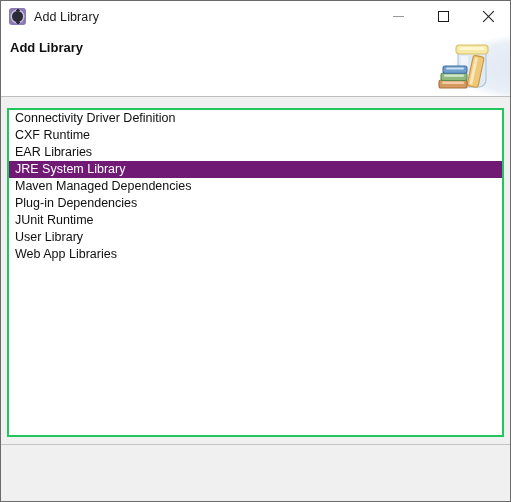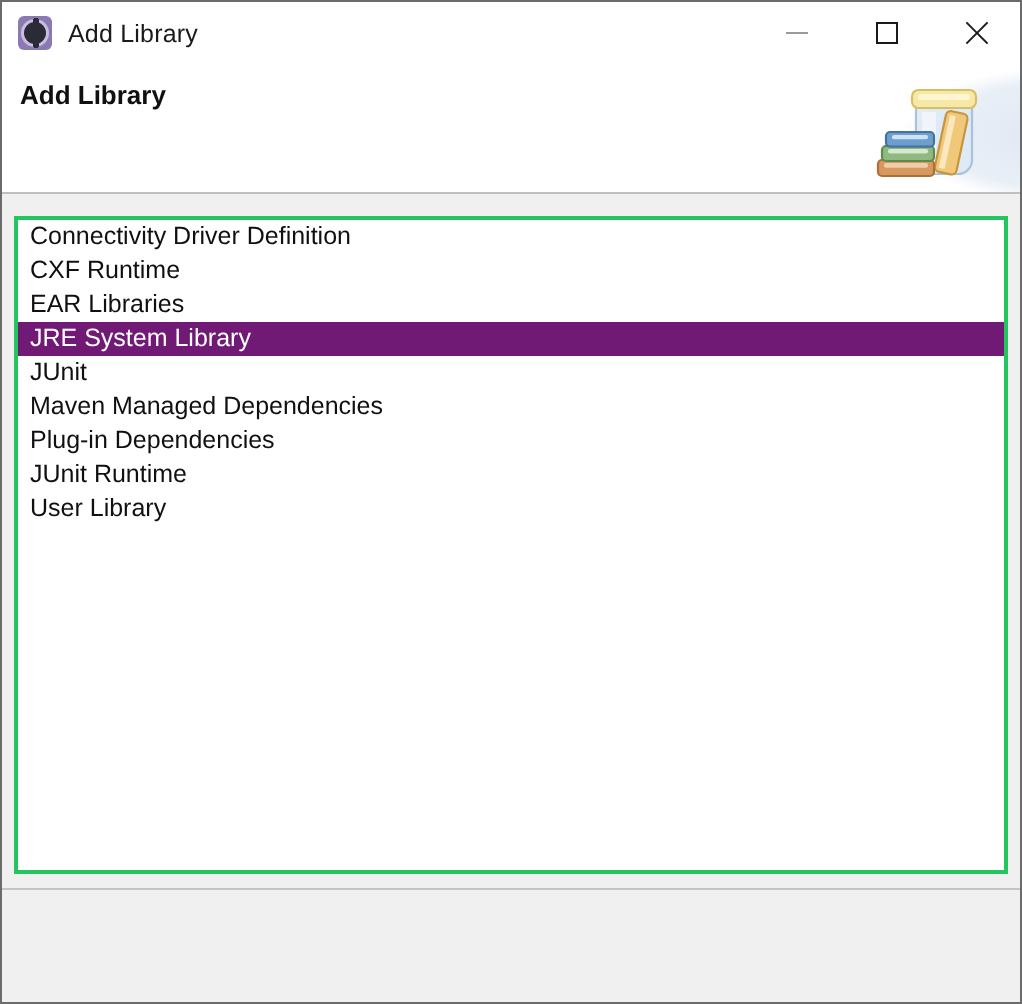--- a/index.html
+++ b/index.html
@@ -216,25 +216,25 @@
     </svg>
 
     <div id="header-title">Add Library</div>
   </div>
 
   <div id="listbox">
       <div class="list-item">Connectivity Driver Definition</div>
       <div class="list-item">CXF Runtime</div>
       <div class="list-item">EAR Libraries</div>
       <div class="list-item selected">JRE System Library</div>
-      <div class="list-item">JUnit</div>
       <div class="list-item">Maven Managed Dependencies</div>
       <div class="list-item">Plug-in Dependencies</div>
       <div class="list-item">JUnit Runtime</div>
       <div class="list-item">User Library</div>
+      <div class="list-item">Web App Libraries</div>
     </div>
 
   <div id="footer-sep"></div>
   <div id="footer">
     
 
     
     
     
     

